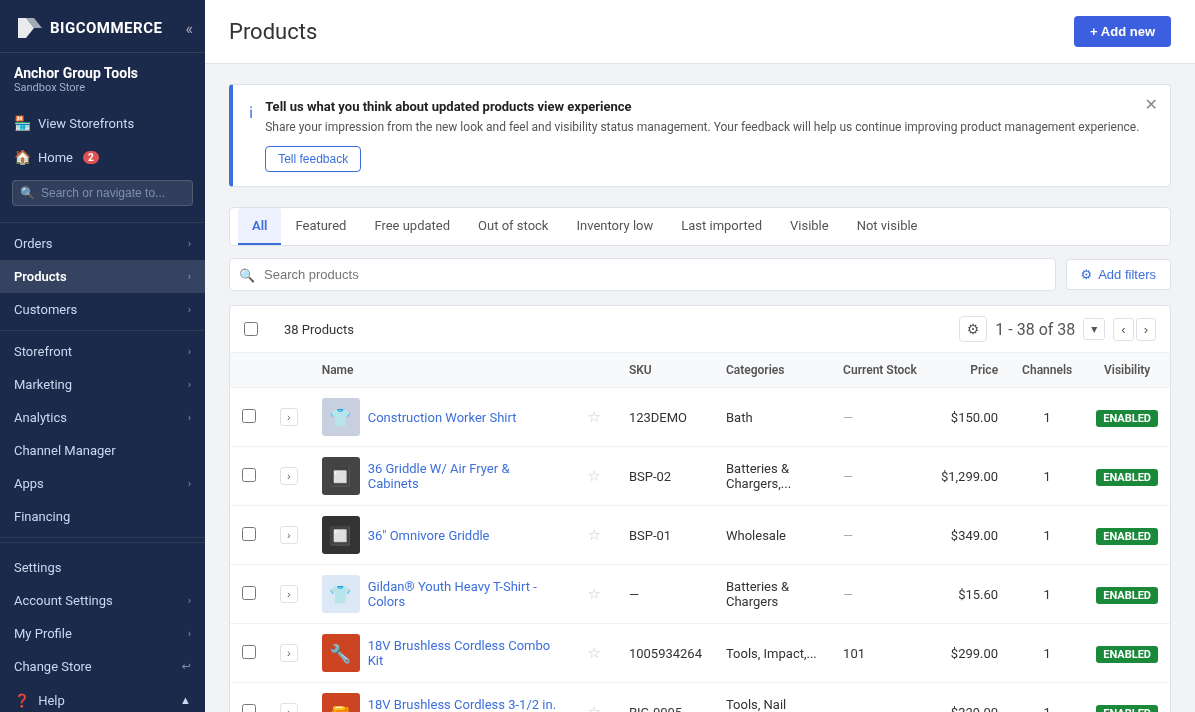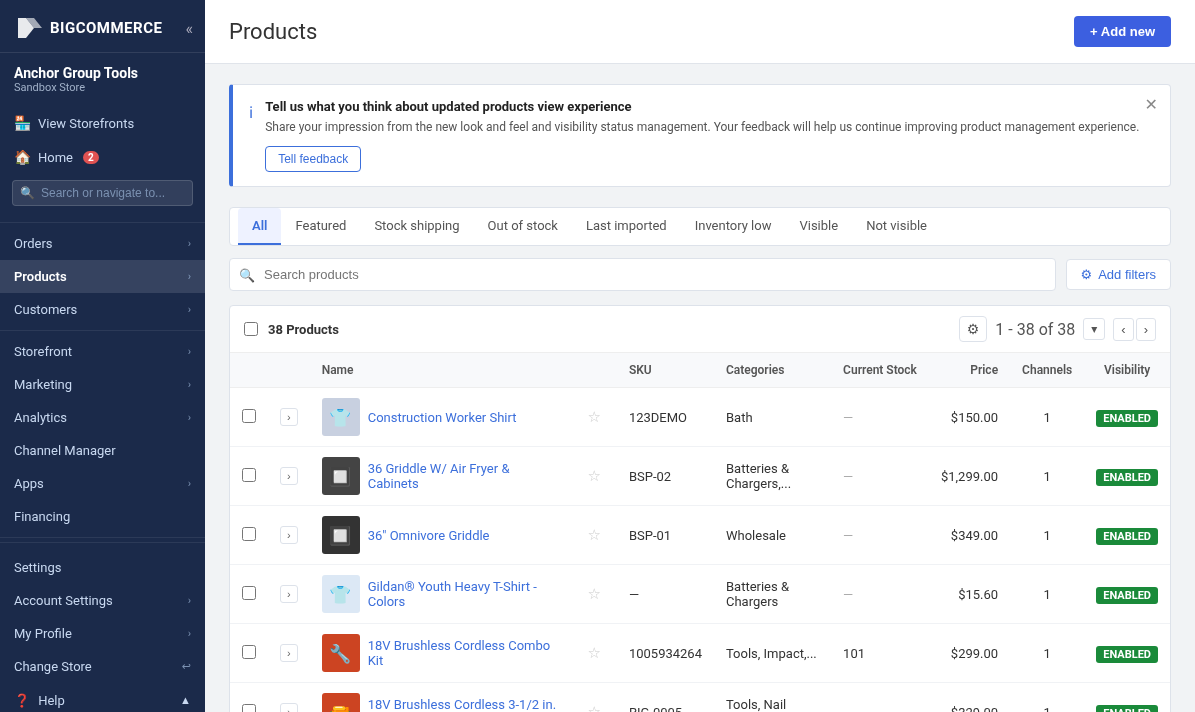--- a/index.html
+++ b/index.html
@@ -224,21 +224,21 @@
     }
     .table-toolbar {
       display: flex;
       align-items: center;
       padding: 10px 14px;
       border-bottom: 1px solid #eee;
       gap: 10px;
     }
     .table-toolbar-left { display: flex; align-items: center; gap: 10px; }
     .table-toolbar-right { margin-left: auto; display: flex; align-items: center; gap: 8px; font-size: 12px; color: #666; }
-    .table-count { font-size: 13px; font-weight: 700; color: #333; }
+    .table-count { font-size: 13px; font-weight: 400; color: #333; margin-left: 16px; }
     .gear-btn { background: none; border: 1px solid #dde2ea; border-radius: 4px; padding: 4px 7px; cursor: pointer; color: #555; font-size: 14px; }
     .pagination-info { font-size: 16px; color: #555; }
     .page-nav { display: flex; gap: 2px; }
     .page-btn { background: none; border: 1px solid #dde2ea; border-radius: 3px; padding: 3px 7px; cursor: pointer; color: #555; font-size: 13px; }
     .dropdown-btn { background: none; border: 1px solid #dde2ea; border-radius: 3px; padding: 3px 7px; cursor: pointer; color: #555; font-size: 12px; }
 
     table { width: 100%; border-collapse: collapse; }
     thead tr { background: #f8f9fb; }
     thead th {
       padding: 10px 12px;
@@ -407,24 +407,24 @@
         <div class="banner-title">Tell us what you think about updated products view experience</div>
         <div class="banner-desc">Share your impression from the new look and feel and visibility status management. Your feedback will help us continue improving product management experience.</div>
         <button class="btn-feedback">Tell feedback</button>
       </div>
       <span class="banner-close">✕</span>
     </div>
 
     <div class="filter-tabs">
       <div class="filter-tab active">All</div>
       <div class="filter-tab">Featured</div>
-      <div class="filter-tab">Stock shipping</div>
+      <div class="filter-tab">Free updated</div>
       <div class="filter-tab">Out of stock</div>
+      <div class="filter-tab">Inventory low</div>
       <div class="filter-tab">Last imported</div>
-      <div class="filter-tab">Inventory low</div>
       <div class="filter-tab">Visible</div>
       <div class="filter-tab">Not visible</div>
     </div>
 
     <div class="search-row">
       <div class="search-wrap">
         <span class="ico">🔍</span>
         <input type="text" placeholder="Search products" style="">
       </div>
       <button class="btn-filters">

